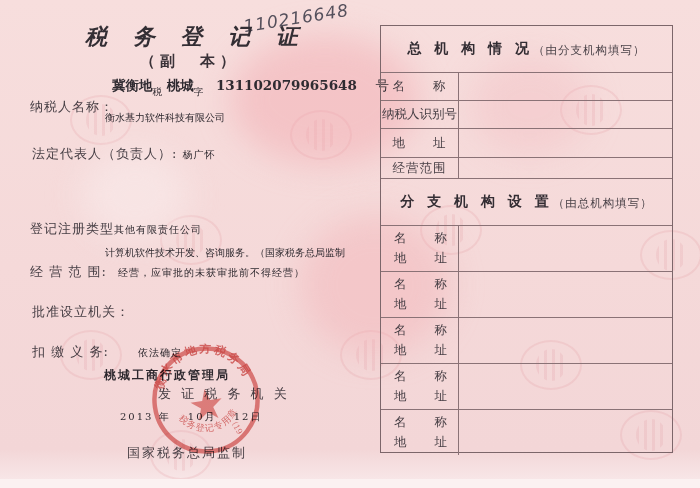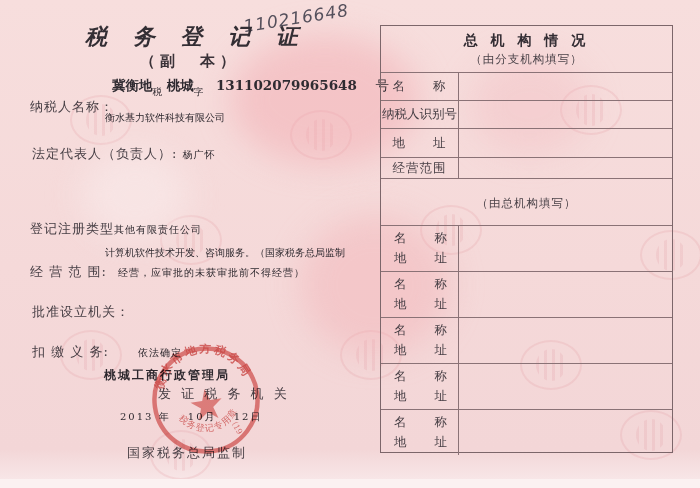--- a/index.html
+++ b/index.html
@@ -34,21 +34,21 @@
   .val{font-size:10px;font-weight:400;color:#2d282e;}
   .center-bold{font-size:12px;font-weight:700;color:#2d282e;letter-spacing:2px;}
   
   .tbl{
     position:absolute;left:380px;top:25px;width:293px;height:428px;
     border:1.5px solid #7c666a;box-sizing:border-box;
   }
   .trow{position:relative;box-sizing:border-box;border-top:1px solid #8a7276;display:flex;}
   .trow:first-child{border-top:none;}
   .th-cell{
-    flex:1;display:flex;flex-direction:column;align-items:center;justify-content:center;text-align:right;
+    flex:1;display:flex;flex-direction:row;align-items:center;justify-content:center;text-align:right;
   }
   .th-title{font-size:14px;font-weight:700;letter-spacing:4px;color:#332d33;}
   .th-sub{font-size:11.5px;color:#4a4248;margin-top:2px;letter-spacing:1px;}
   .lab-cell{
     width:78px;box-sizing:border-box;border-right:1px solid #8a7276;
     display:flex;align-items:center;justify-content:center;
     font-size:12.5px;color:#463e44;letter-spacing:1px;
   }
   .lab-cell.pair{flex-direction:column;justify-content:space-evenly;align-items:flex-start;padding-left:13px;}
   .val-cell{flex:1;}
@@ -162,20 +162,21 @@
       <div class="lab-cell">地　　址</div>
       <div class="val-cell"></div>
     </div>
     <div class="trow" style="height:21px">
       <div class="lab-cell">经营范围</div>
       <div class="val-cell"></div>
     </div>
 
     <div class="trow" style="height:47px">
       <div class="th-cell">
+        <div class="th-title">分 支 机 构 设 置</div>
         <div class="th-sub">（由总机构填写）</div>
       </div>
     </div>
 
     <div class="trow" style="height:46px">
       <div class="lab-cell pair">
         <span>名　　称</span>
         <span>地　　址</span>
       </div>
       <div class="val-cell"></div>

